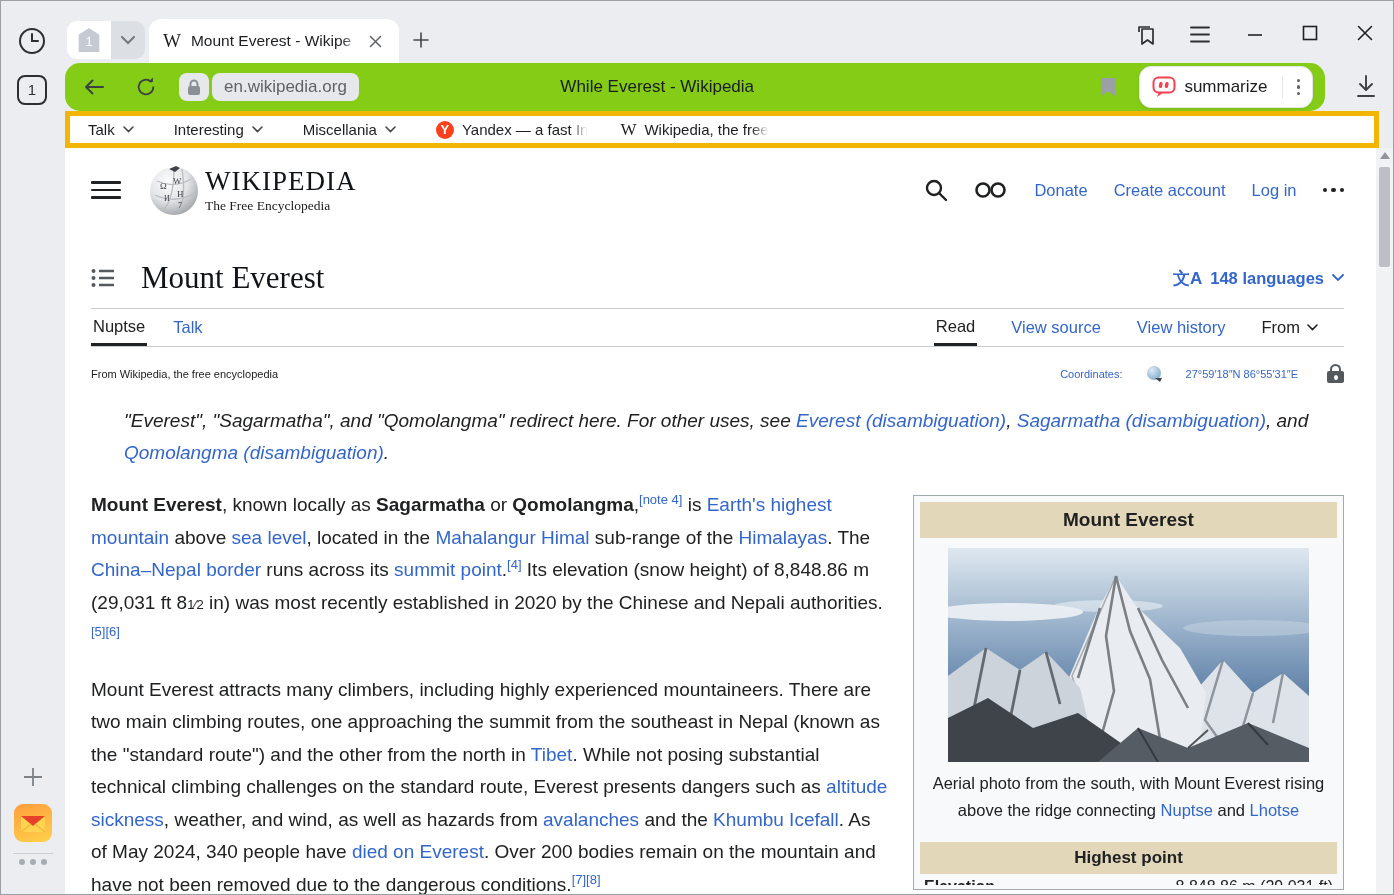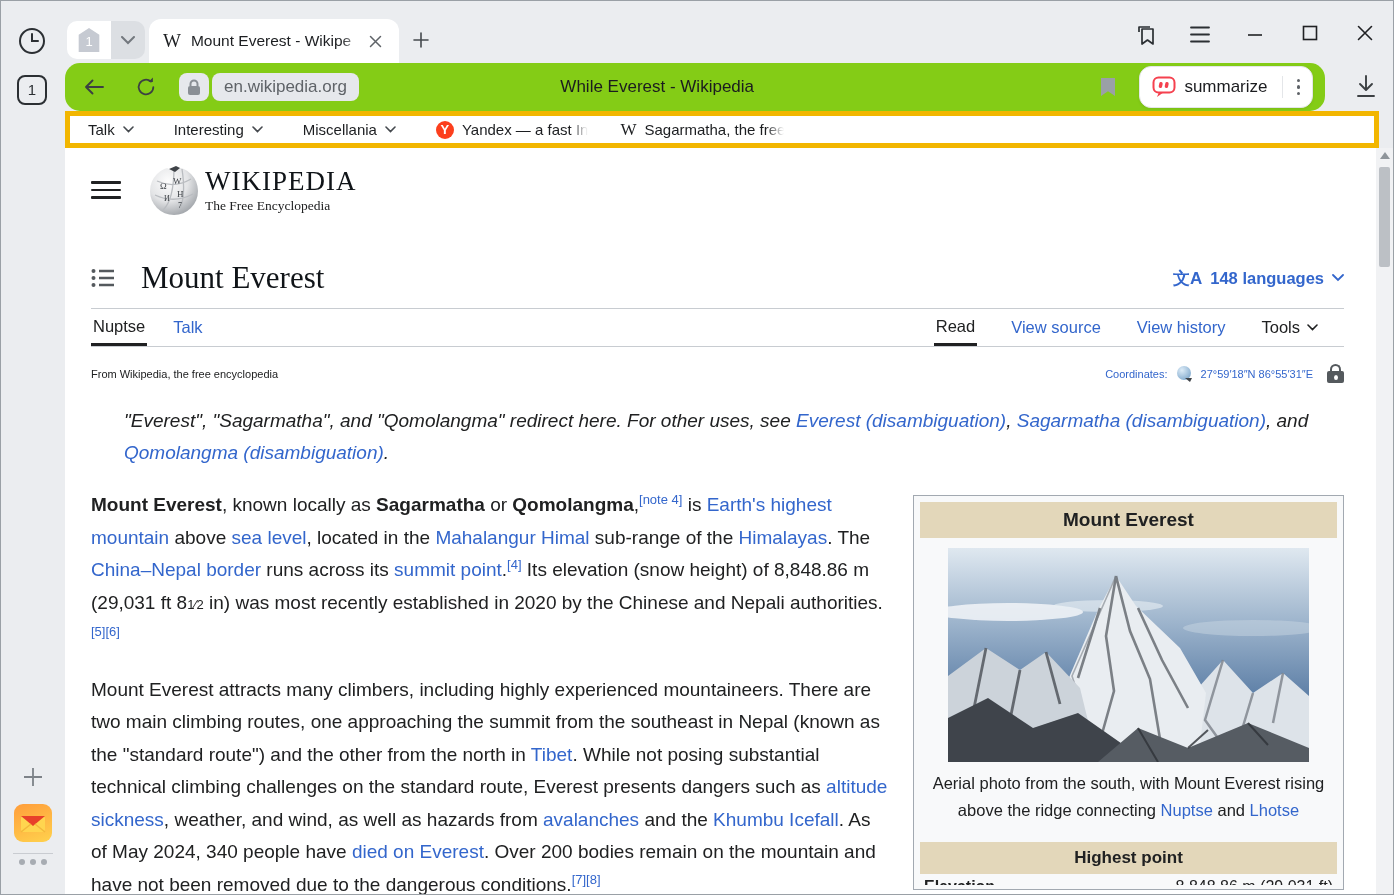--- a/index.html
+++ b/index.html
@@ -94,21 +94,21 @@
   .lang-glyph{font-size:17px;font-weight:bold;}
 
   .wk-tabs{display:flex;align-items:stretch;font-size:16.5px;border-bottom:1px solid #c8ccd1;height:37px;}
   .wk-tab{display:flex;align-items:center;padding:0 2px;margin-right:24px;cursor:pointer;box-sizing:border-box;}
   .wk-tab.active{border-bottom:3px solid #202122;color:#202122;}
   .wk-tab.bluelink{color:#3366cc;}
   .wk-tabs-right{margin-left:auto;display:flex;gap:8px;}
   .wk-tab.tools{color:#202122;gap:7px;}
 
   .wk-byline{display:flex;justify-content:space-between;align-items:center;font-size:11px;margin-top:17px;}
-  .coords{display:flex;align-items:center;gap:8px;}
+  .coords{display:flex;align-items:center;gap:23px;}
   .coords .c-link{color:#3366cc;cursor:pointer;}
   .lockbadge{position:relative;width:17px;height:19px;margin-left:6px;cursor:pointer;}
   .lockbadge .bd{position:absolute;left:0;right:0;bottom:0;height:12px;background:#54595d;border-radius:2px;}
   .lockbadge .sh{position:absolute;left:3px;top:0;width:11px;height:10px;border:2.5px solid #54595d;
     border-bottom:none;border-radius:6px 6px 0 0;box-sizing:border-box;}
   .lockbadge .kh{position:absolute;left:6.5px;bottom:3.5px;width:4px;height:5px;background:#fff;border-radius:50%;}
 
   .wk-hatnote{font-style:italic;font-size:19px;line-height:32px;margin:22px 0 0 33px;}
   .wk-body{margin-top:2px;}
   .wk-p{font-size:19px;line-height:32.5px;margin:20px 0 0 0;}
@@ -282,21 +282,21 @@
       <svg width="11" height="7" viewBox="0 0 11 7">
           <path d="M1 1l4.5 4.5L10 1" fill="none" stroke="#45494e" stroke-width="1.6" stroke-linecap="round"></path>
         </svg>
     </div>
     <div class="bm-item">
       <span class="y-fav">Y</span>
       <span class="bm-fade" style="max-width:128px">Yandex — a fast In</span>
     </div>
     <div class="bm-item" style="margin-left:-8px">
       <span class="w-fav">W</span>
-      <span class="bm-fade" style="max-width:140px">Sagarmatha, the free</span>
+      <span class="bm-fade" style="max-width:140px">Wikipedia, the free</span>
     </div>
   </div>
 
   <div class="content">
     <div class="wiki">
 
       <div class="wk-header">
         <div class="wk-burger">
             <i></i>
             <i></i>
@@ -319,20 +319,42 @@
             <text x="26" y="21" font-family="Liberation Serif,serif" font-size="9" fill="#3f4348">W</text>
             <text x="30" y="34" font-family="Liberation Serif,serif" font-size="9" fill="#3f4348">H</text>
             <text x="17" y="38" font-family="Liberation Serif,serif" font-size="8" fill="#3f4348">И</text>
             <text x="31" y="45" font-family="Liberation Serif,serif" font-size="8" fill="#3f4348">7</text>
           </svg>
           <div class="wk-wordmark">
             <div class="wm">WIKIPEDIA</div>
             <div class="tg">The Free Encyclopedia</div>
           </div>
         </div>
+        <div class="wk-head-right">
+          <span style="cursor:pointer">
+            <svg width="24" height="24" viewBox="0 0 24 24">
+                <circle cx="10" cy="10" r="7" fill="none" stroke="#202122" stroke-width="2.4"></circle>
+                <path d="M15.5 15.5L22 22" stroke="#202122" stroke-width="2.4" stroke-linecap="round"></path>
+              </svg>
+          </span>
+          <span style="cursor:pointer">
+            <svg width="34" height="18" viewBox="0 0 34 18">
+                <circle cx="9" cy="9" r="6.5" fill="none" stroke="#202122" stroke-width="2.6"></circle>
+                <circle cx="24" cy="9" r="6.5" fill="none" stroke="#202122" stroke-width="2.6"></circle>
+              </svg>
+          </span>
+          <a class="wk-link">Donate</a>
+          <a class="wk-link">Create account</a>
+          <a class="wk-link">Log in</a>
+          <span class="wk-dots">
+              <i></i>
+              <i></i>
+              <i></i>
+            </span>
+        </div>
       </div>
 
       <div class="wk-title-row">
         <span class="toc-ico">
           <svg width="24" height="20" viewBox="0 0 24 20">
             <circle cx="2.5" cy="3" r="2" fill="#54595d"></circle>
               <circle cx="2.5" cy="10" r="2" fill="#54595d"></circle>
               <circle cx="2.5" cy="17" r="2" fill="#54595d"></circle>
             <path d="M8 3h15M8 10h15M8 17h15" stroke="#54595d" stroke-width="2.6"></path>
           </svg>
@@ -348,21 +370,21 @@
       </div>
 
       <div class="wk-tabs">
         <div class="wk-tab active">Nuptse</div>
         <div class="wk-tab bluelink">Talk</div>
         <div class="wk-tabs-right">
           <div class="wk-tab active">Read</div>
           <div class="wk-tab bluelink">View source</div>
           <div class="wk-tab bluelink">View history</div>
           <div class="wk-tab tools">
-            <span>Tools</span>
+            <span>From</span>
             <svg width="11" height="7" viewBox="0 0 11 7">
                 <path d="M1 1l4.5 4.5L10 1" fill="none" stroke="#202122" stroke-width="1.6" stroke-linecap="round"></path>
               </svg>
           </div>
         </div>
       </div>
 
       <div class="wk-byline">
         <span>From Wikipedia, the free encyclopedia</span>
         <span class="coords">

